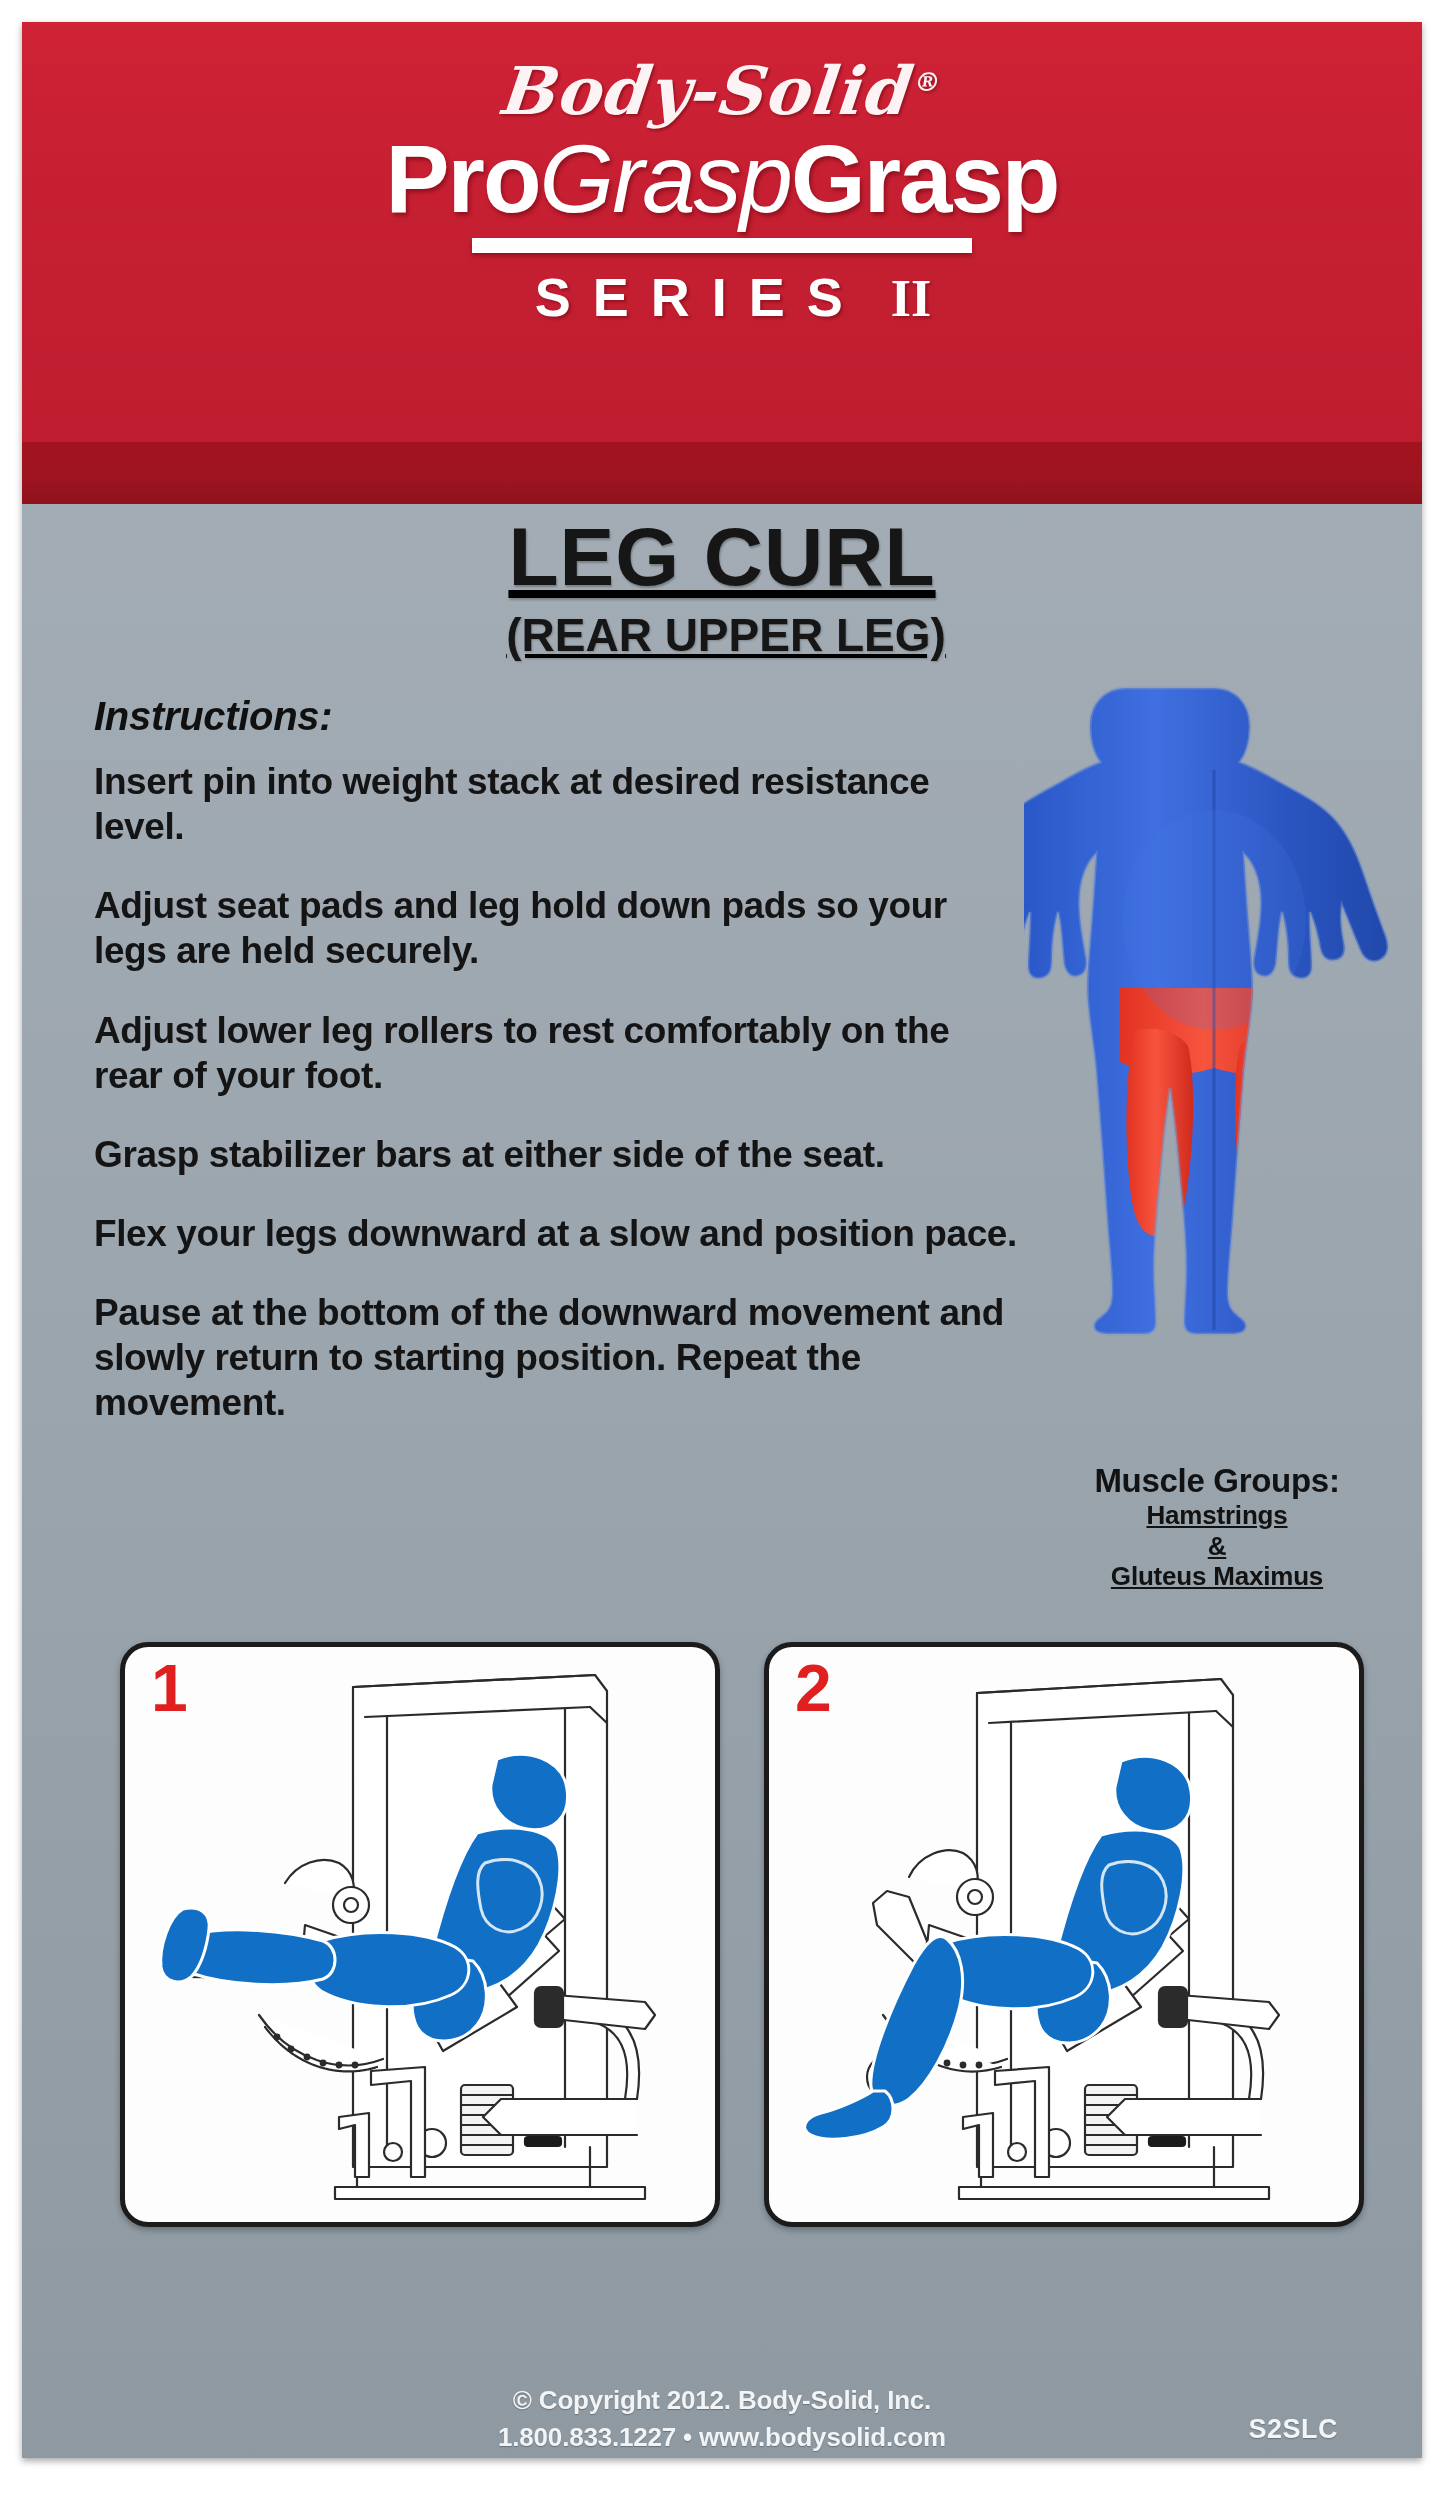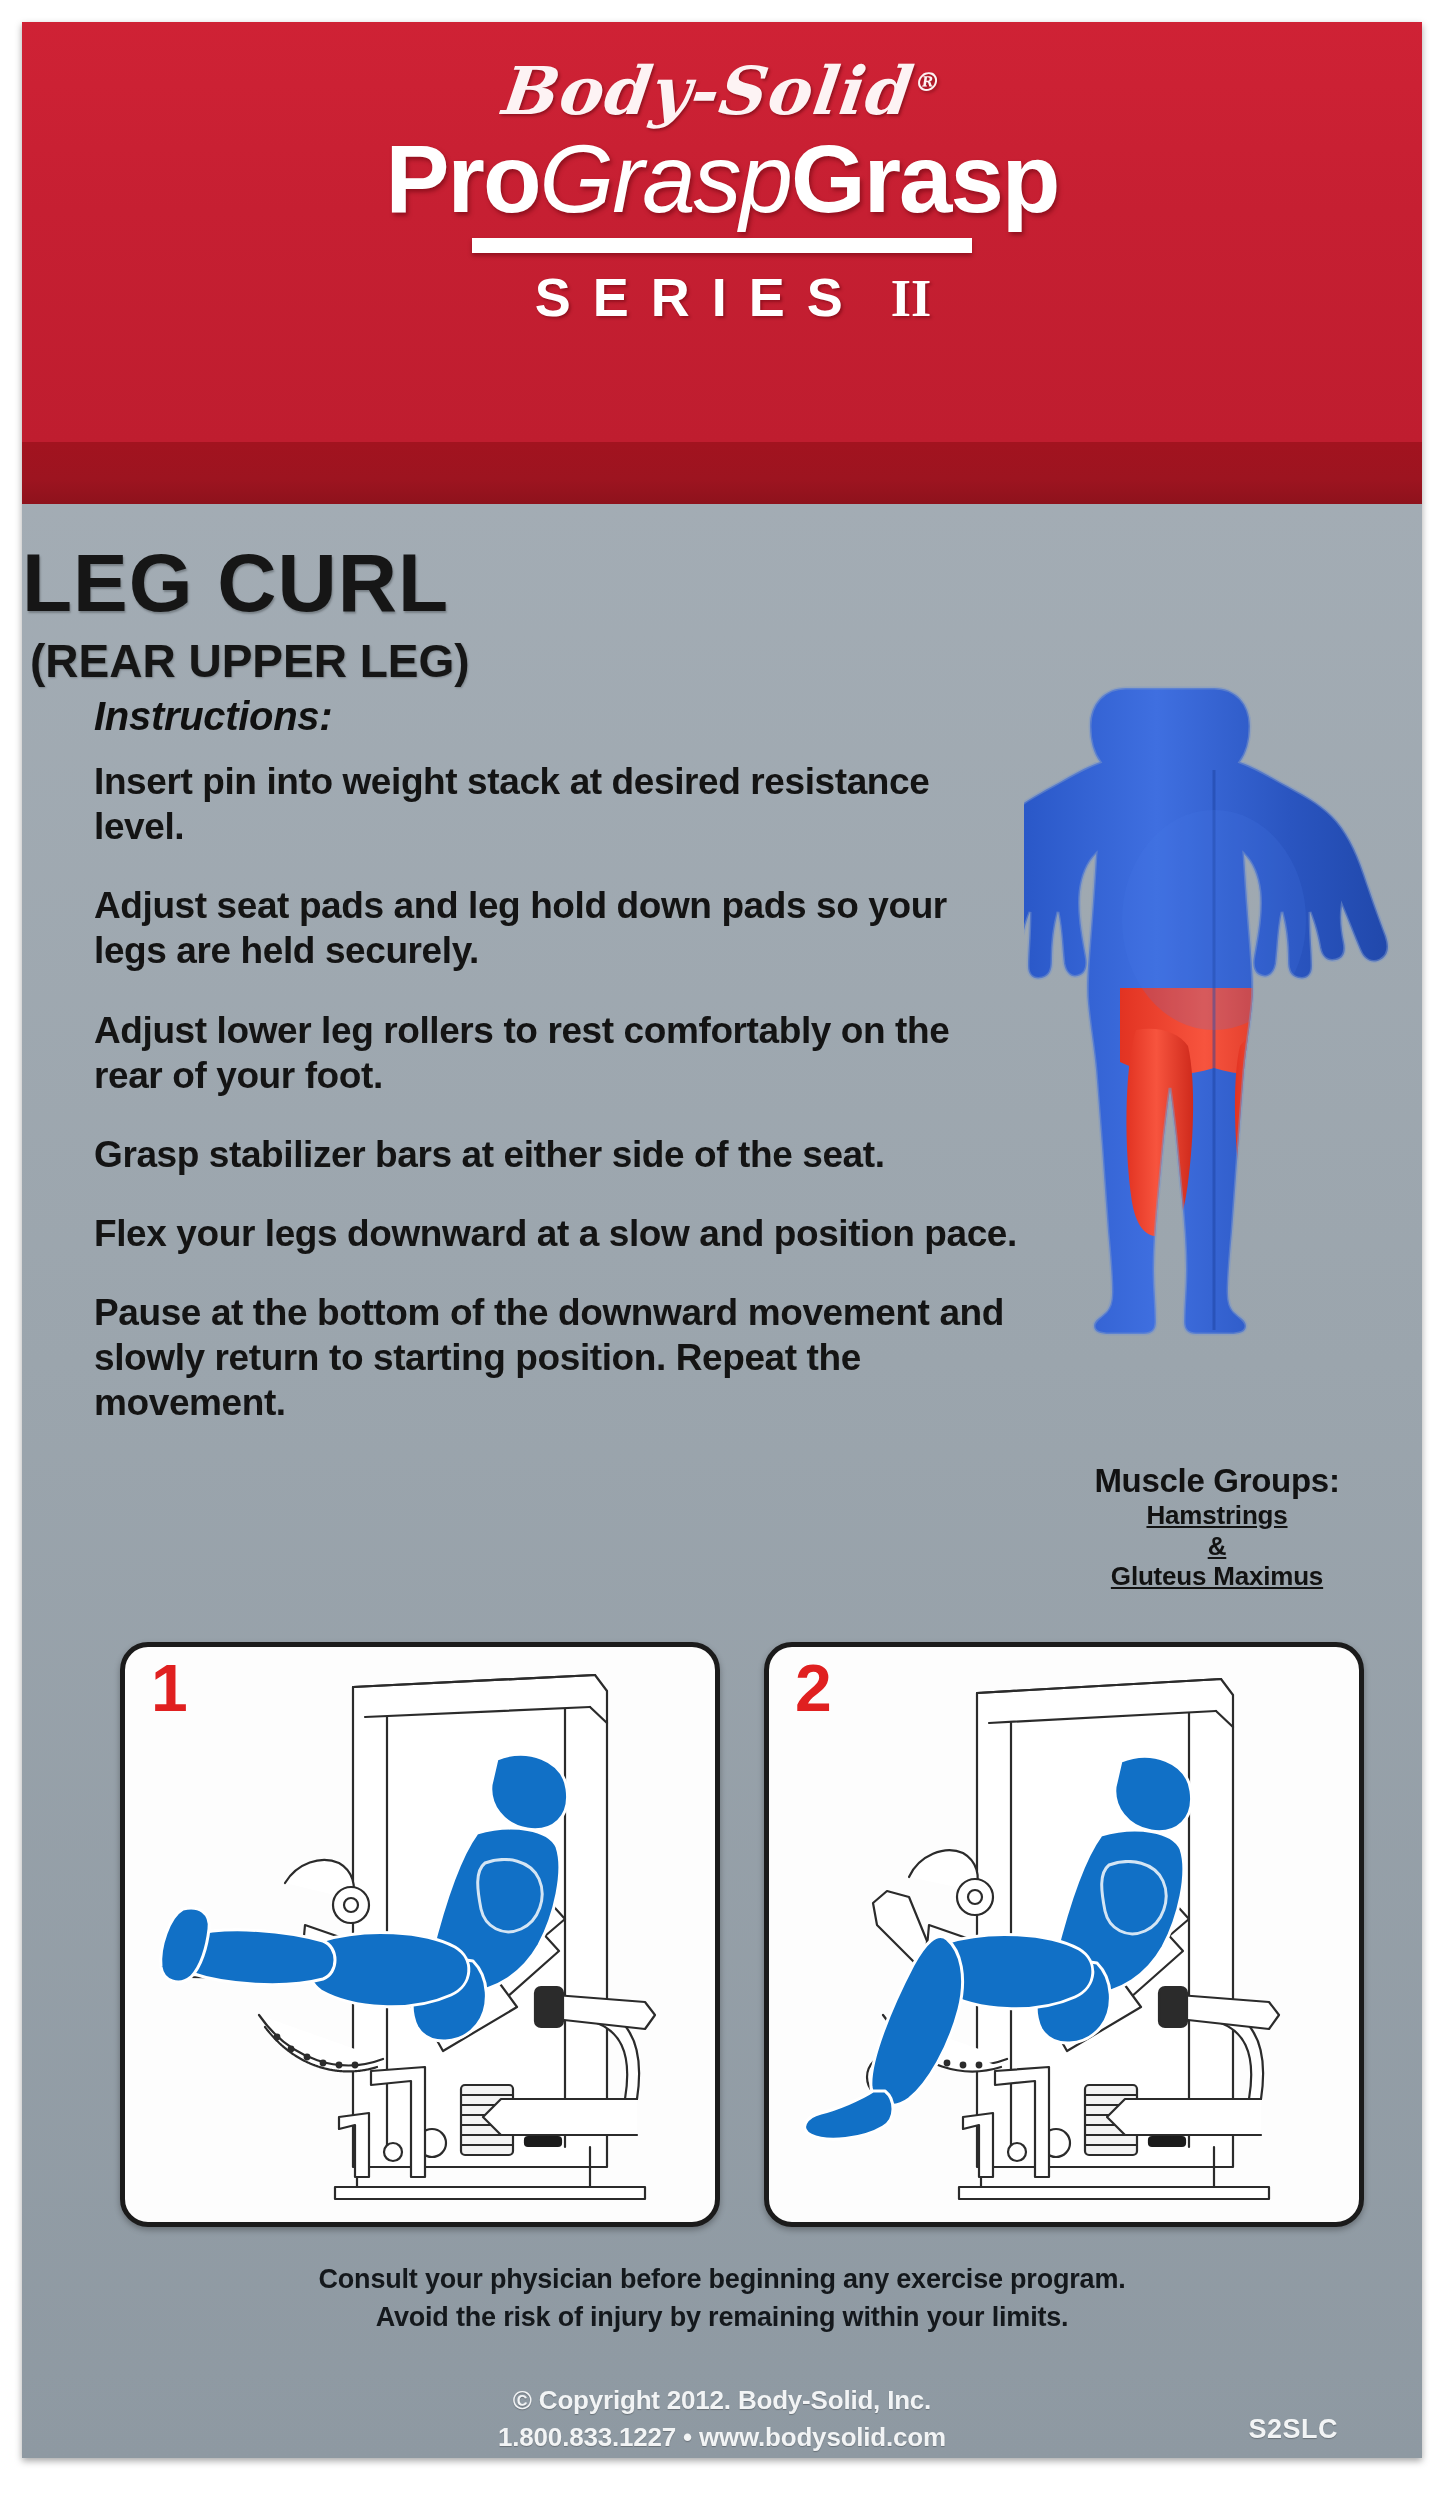--- a/index.html
+++ b/index.html
@@ -96,22 +96,24 @@
   }
   .logo-series .numeral {
     font-family: "Liberation Serif", serif;
     letter-spacing: 0;
     font-size: 52px;
     margin-left: 26px;
   }
   
   .title-block {
     position: absolute;
-    left: 0; top: 520px;
+    left: 0; top: 494px;
     width: 100%;
+    text-align: center;
+    text-decoration: underline;
   }
   .exercise-title {
     font-size: 82px;
     font-weight: bold;
     color: #161616;
     letter-spacing: 1px;
     line-height: 1;
     text-shadow: 1px 2px 2px rgba(40,45,50,0.35);
   }
   .exercise-subtitle {
@@ -517,24 +519,20 @@
 
           <path d="M104 444 C 92 452 68 462 52 466 C 36 470 30 482 42 488
                    C 58 496 94 492 114 480 C 128 472 126 452 116 444 Z"></path>
 
           <path d="M340 218 C 362 210 386 216 394 234 C 402 252 394 276 376 284
                    C 358 292 340 282 336 264 C 332 244 330 226 340 218 Z" fill="#1170c6" opacity="0.82"></path>
         </g>
       </svg>
     </div>
 
-    <div class="footer-warning">
-      <div>Consult your physician before beginning any exercise program.</div>
-      <div>Avoid the risk of injury by remaining within your limits.</div>
-    </div>
 
     <div class="footer-copy">
       <div>© Copyright 2012. Body-Solid, Inc.</div>
       <div>1.800.833.1227 • www.bodysolid.com</div>
     </div>
 
     <div class="model-code">S2SLC</div>
 
   </div>
 </div>

